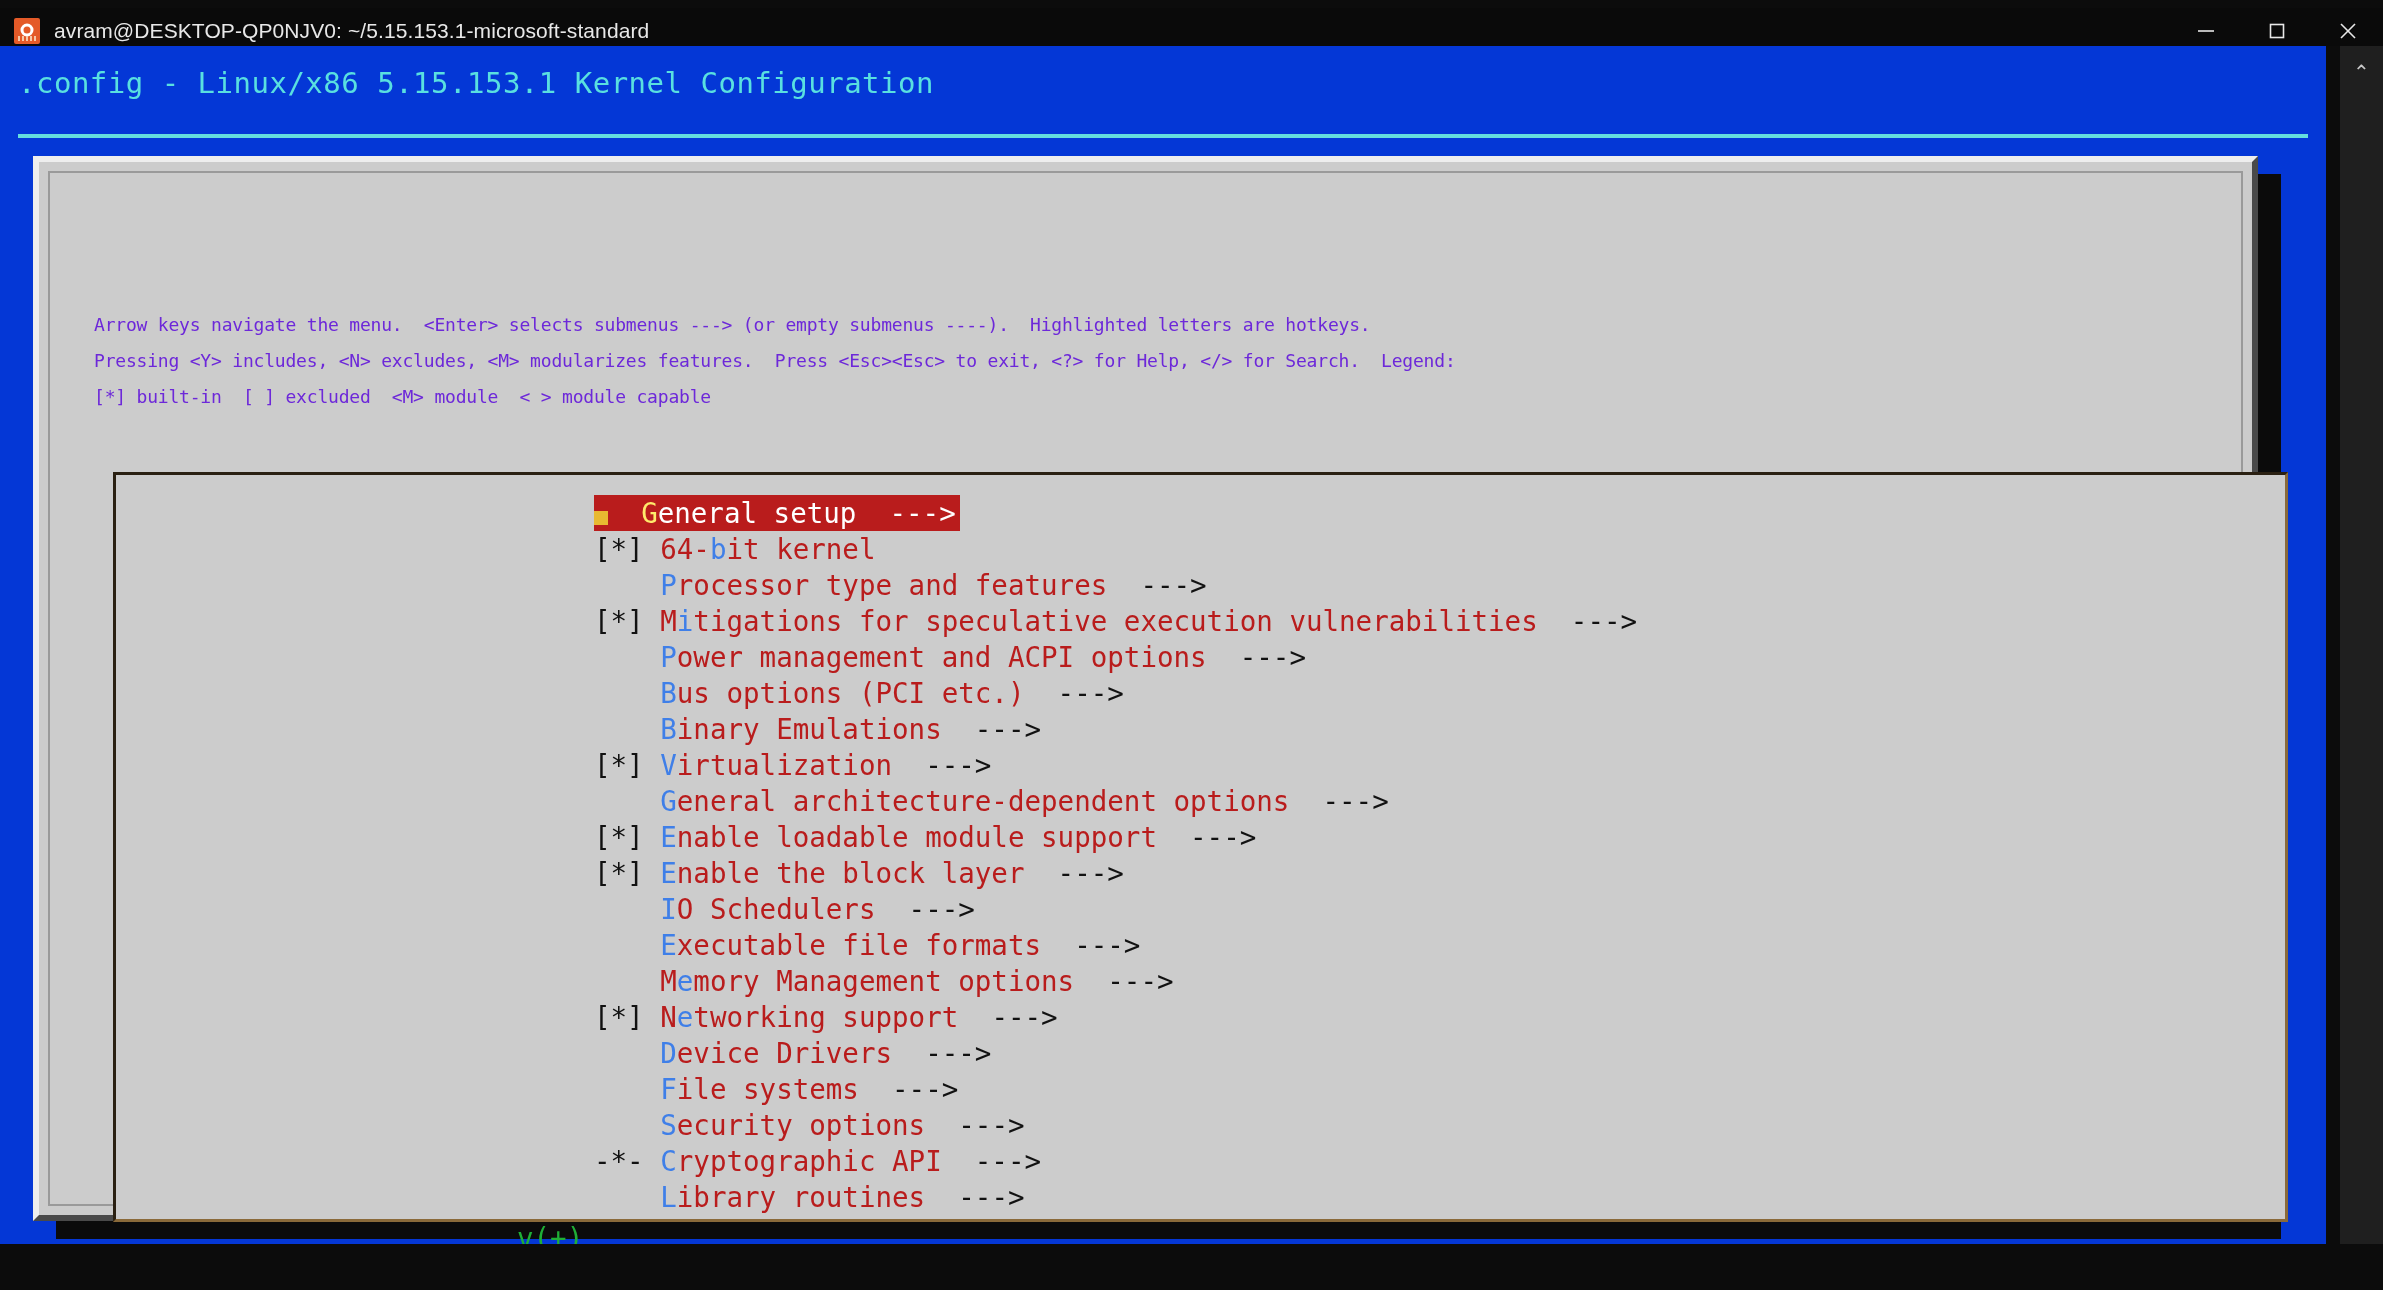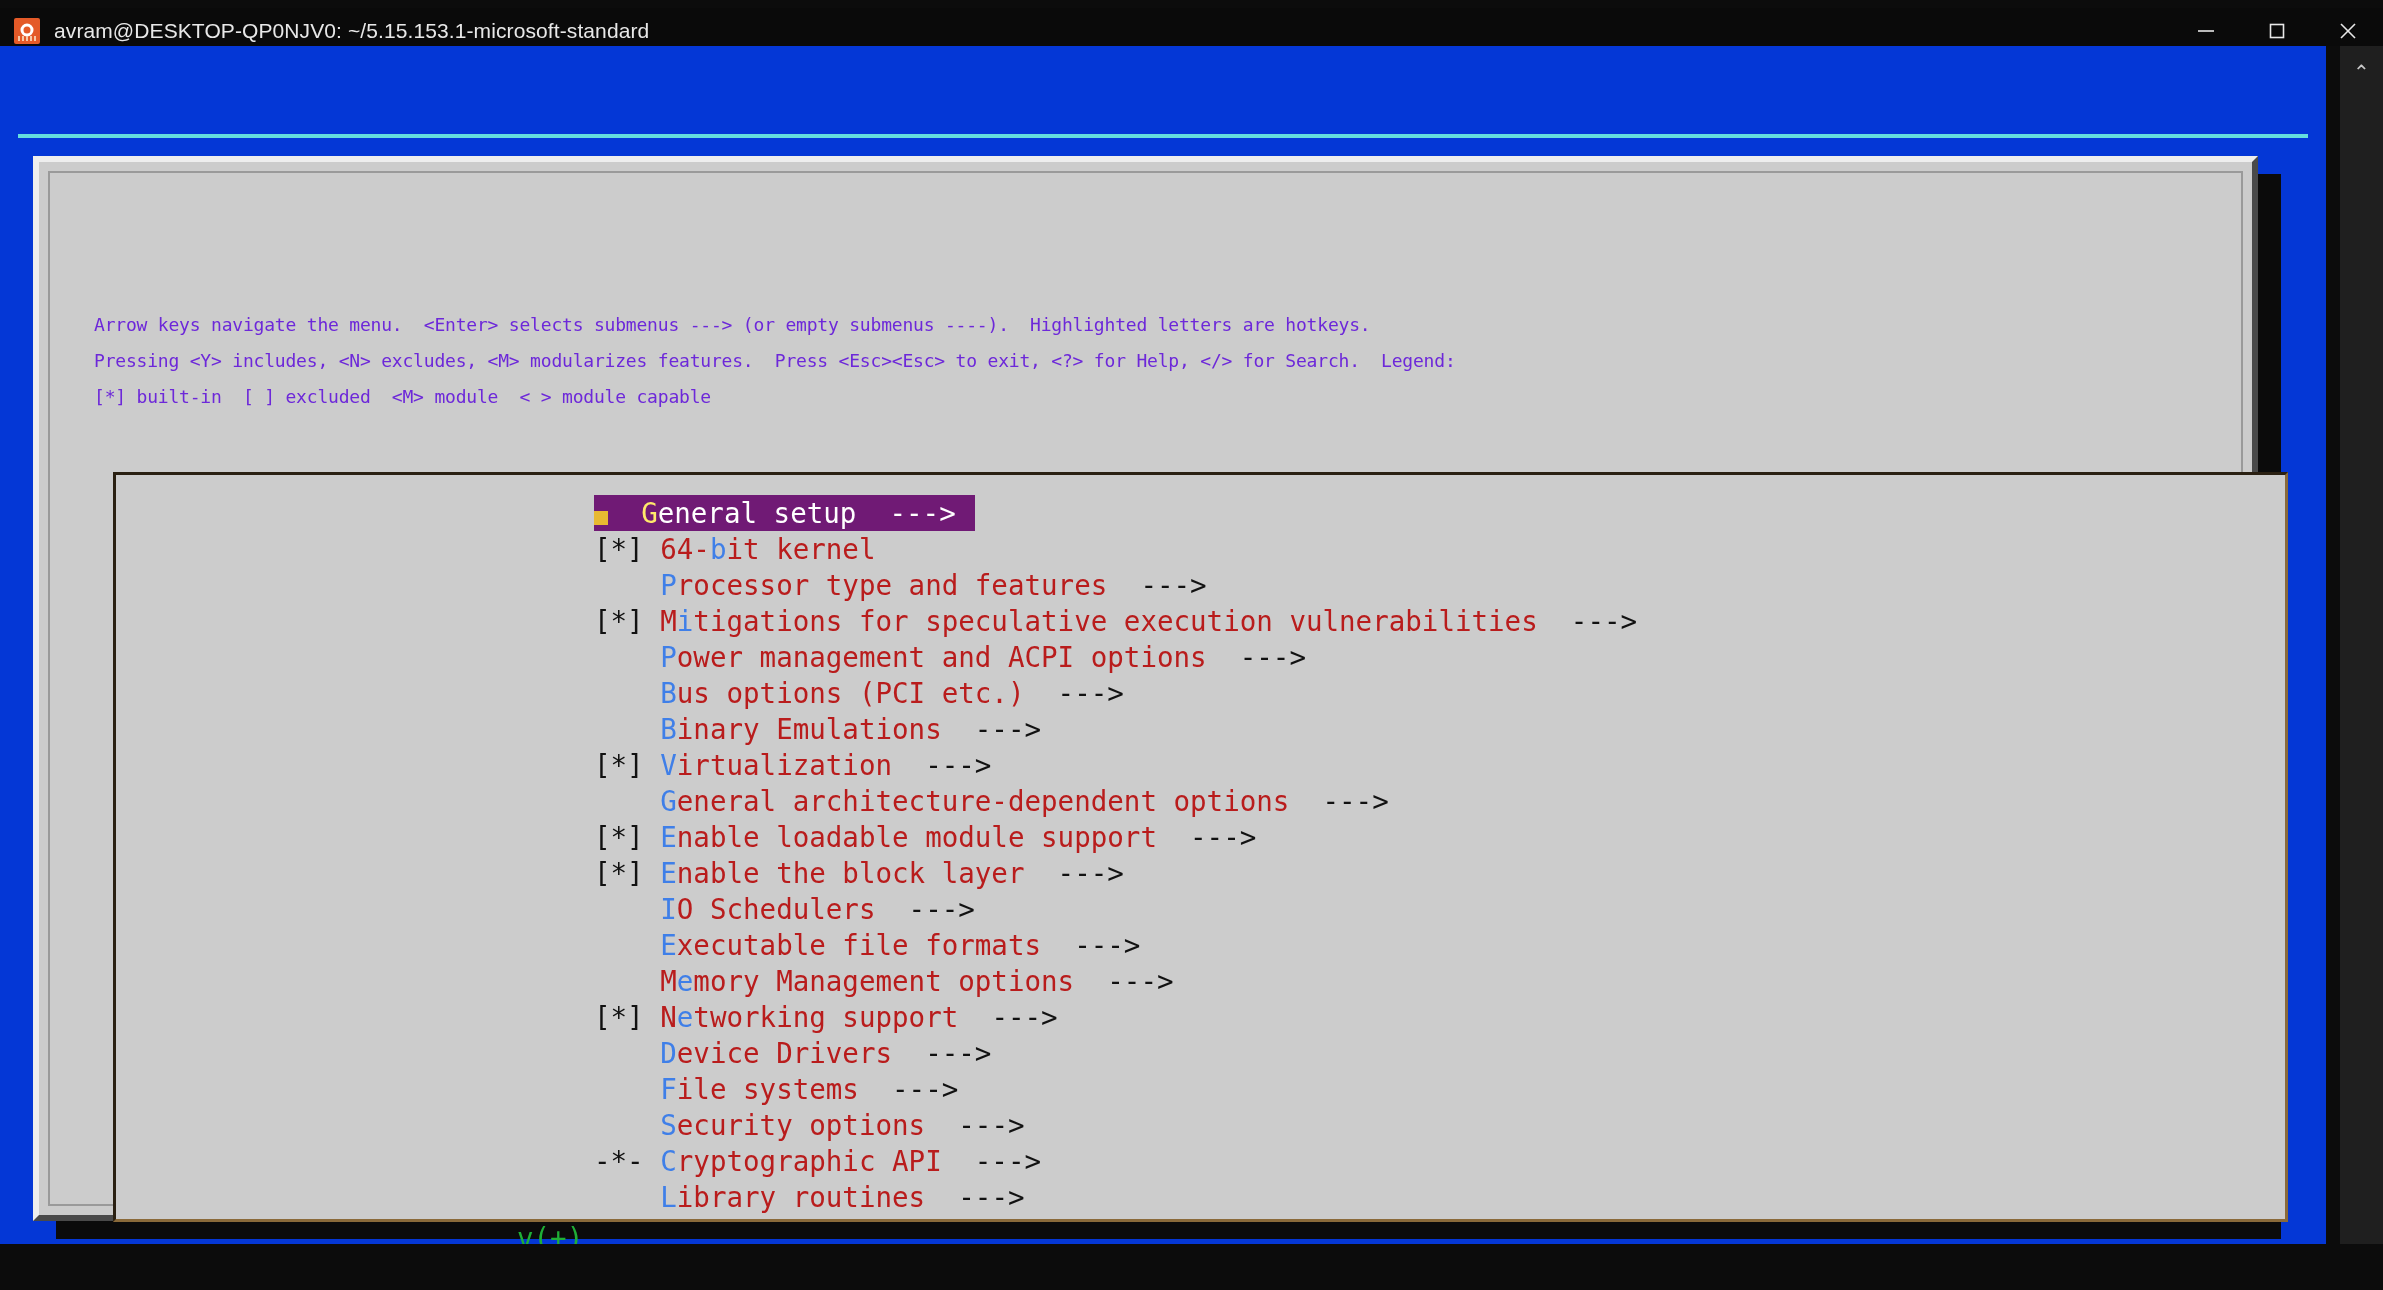--- a/index.html
+++ b/index.html
@@ -172,23 +172,23 @@
     line-height: 36px;
     color: #111111;
   }
   .mrow { white-space: pre; height: 36px; }
   .mrow .tag { color: #111111; }
   .mrow .hot { color: #3f7fe8; }
   .mrow .txt { color: #b91c1c; }
   .mrow .arrow { color: #111111; }
 
   .mrow.selected {
-    background: #701a75;
+    background: #b91c1c;
     display: inline-block;
-    padding-right: 19px;
+    padding-right: 4px;
   }
   .mrow.selected .tag,
   .mrow.selected .txt,
   .mrow.selected .arrow { color: #ffffff; }
   .mrow.selected .hot { color: #ffe96b; }
   .cursorblk {
     display: inline-block;
     width: 14px; height: 14px;
     background: #e8b931;
     vertical-align: -2px;
@@ -276,20 +276,21 @@
     <svg width="22" height="22" viewBox="0 0 22 22">
       <line x1="4" y1="4" x2="18" y2="18" stroke="#e8e8e8" stroke-width="1.6"></line>
       <line x1="18" y1="4" x2="4" y2="18" stroke="#e8e8e8" stroke-width="1.6"></line>
     </svg>
   </div>
 </div>
 
 <div class="screen">
 
   <div class="backdrop">
+    <div class="kc-header">.config - Linux/x86 5.15.153.1 Kernel Configuration</div>
     <div class="kc-headerline"></div>
   </div>
 
   <div class="dlg-shadow"></div>
 
   <div class="dialog">
     <div class="dlg-inner"></div>
 
 
     <div class="helptext"><div>Arrow keys navigate the menu.  &lt;Enter&gt; selects submenus ---&gt; (or empty submenus ----).  Highlighted letters are hotkeys.</div><div>Pressing &lt;Y&gt; includes, &lt;N&gt; excludes, &lt;M&gt; modularizes features.  Press &lt;Esc&gt;&lt;Esc&gt; to exit, &lt;?&gt; for Help, &lt;/&gt; for Search.  Legend:</div><div>[*] built-in  [ ] excluded  &lt;M&gt; module  &lt; &gt; module capable</div></div>

